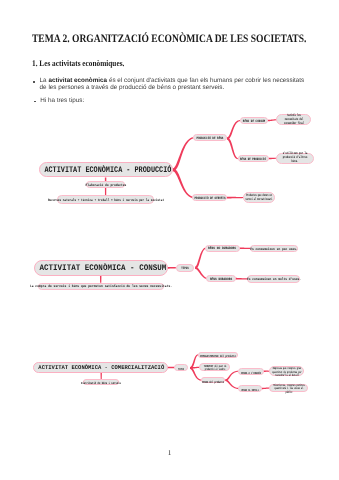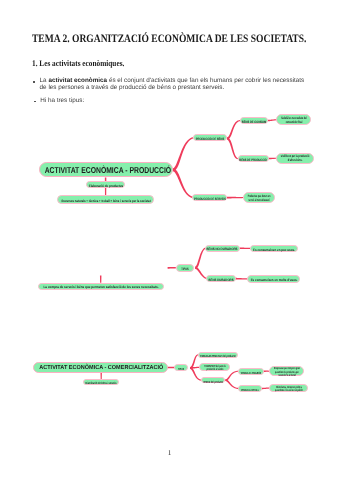--- a/index.html
+++ b/index.html
@@ -20,23 +20,23 @@
     font-size:6.33px;color:#3a3a3a;line-height:6.9px;}
   .bullet .dot{position:absolute;left:-6.2px;top:3.1px;width:1.5px;height:1.5px;background:#555;}
   .bullet b{font-weight:700;color:#1f1f1f;}
 
   .pageno{position:absolute;left:0;top:447.5px;width:339px;text-align:center;
     font-family:"Liberation Serif",serif;font-size:7.4px;color:#333;}
 
   
   .mm{position:absolute;left:0;top:0;width:339px;height:480px;}
   .node{position:absolute;box-sizing:border-box;
-    border-radius:99px;background:#86efac;display:flex;align-items:center;
+    border-radius:99px;background:#e5e5e5;display:flex;align-items:center;
     justify-content:center;text-align:center;color:#1c1c1c;position:absolute;
-    border:1.4px solid #fbbccb;font-family:Liberation Sans, sans-serif;}
+    border:1.4px solid #fbbccb;font-family:Liberation Mono, monospace;}
   .node .lbl{display:block;line-height:1.14;font-weight:700;}
   .node.root{border-width:1.6px;border-color:#fbb0c2;font-weight:700;}
   svg.links{position:absolute;left:0;top:0;width:339px;height:480px;overflow:visible;
     pointer-events:none;}
 </style>
 </head>
 <body>
 
 <div class="page">
 
@@ -95,20 +95,23 @@
         <span class="lbl" style="line-height: 3.9px; position: absolute; left: 50%; white-space: normal; display: inline-block; width: 49.3103px; transform-origin: 50% 50%; transform: translate(-50%, 0.737px) translateX(0px) scaleX(0.58);">Productes que donen un servei al mercat/usuari</span>
       </div>
       <svg class="links" viewBox="0 0 339 480">
         <path d="M167.60,268.65L167.88,268.65L168.16,268.64L168.45,268.64L168.75,268.63L169.05,268.63L169.35,268.63L169.65,268.62L169.96,268.62L170.27,268.62L170.59,268.61L170.91,268.61L171.23,268.60L171.55,268.60L171.87,268.60L172.20,268.59L172.53,268.59L172.85,268.58L173.18,268.58L173.51,268.58L173.84,268.57L174.17,268.57L174.50,268.57L174.82,268.56L175.15,268.56L175.48,268.55L175.80,268.55L175.80,267.05L175.48,267.05L175.15,267.04L174.82,267.04L174.50,267.03L174.17,267.03L173.84,267.03L173.51,267.02L173.18,267.02L172.85,267.02L172.53,267.01L172.20,267.01L171.87,267.00L171.55,267.00L171.23,267.00L170.91,266.99L170.59,266.99L170.27,266.98L169.96,266.98L169.65,266.98L169.35,266.97L169.05,266.97L168.75,266.97L168.45,266.96L168.16,266.96L167.88,266.95L167.60,266.95Z" fill="#ef3b5b" stroke="none"></path>
         <path d="M195.28,268.90L196.06,268.69L196.71,268.29L197.24,267.77L197.68,267.16L198.07,266.47L198.42,265.72L198.74,264.89L199.05,264.01L199.35,263.08L199.63,262.10L199.91,261.09L200.20,260.05L200.48,259.00L200.77,257.94L201.06,256.89L201.37,255.86L201.69,254.85L202.03,253.88L202.38,252.96L202.75,252.11L203.15,251.32L203.56,250.62L203.99,250.02L204.45,249.51L204.92,249.12L205.42,248.83L204.98,247.77L204.27,248.12L203.62,248.60L203.02,249.19L202.48,249.88L201.97,250.65L201.50,251.49L201.06,252.40L200.65,253.35L200.26,254.35L199.89,255.37L199.54,256.42L199.20,257.47L198.87,258.53L198.55,259.57L198.23,260.59L197.91,261.57L197.60,262.51L197.28,263.38L196.96,264.19L196.64,264.91L196.31,265.52L195.99,266.02L195.69,266.39L195.42,266.61L195.24,266.69L195.12,266.70Z" fill="#ef3b5b" stroke="none"></path>
         <path d="M195.09,268.89L195.38,268.93L195.68,269.00L195.98,269.13L196.30,269.32L196.63,269.56L196.97,269.85L197.32,270.20L197.67,270.59L198.03,271.02L198.39,271.49L198.77,271.98L199.14,272.50L199.53,273.03L199.93,273.58L200.34,274.13L200.77,274.69L201.22,275.24L201.68,275.78L202.17,276.31L202.68,276.82L203.22,277.30L203.79,277.76L204.39,278.17L205.03,278.55L205.70,278.87L206.40,279.14L206.80,278.06L206.20,277.79L205.64,277.48L205.11,277.12L204.60,276.73L204.12,276.30L203.67,275.84L203.23,275.35L202.81,274.84L202.41,274.31L202.02,273.77L201.64,273.21L201.28,272.65L200.92,272.09L200.56,271.53L200.21,270.98L199.86,270.44L199.50,269.92L199.14,269.42L198.76,268.93L198.36,268.48L197.95,268.06L197.50,267.67L197.02,267.33L196.49,267.05L195.92,266.83L195.31,266.71Z" fill="#ef3b5b" stroke="none"></path>
         <path d="M239.80,249.10L240.17,249.09L240.54,249.09L240.91,249.08L241.29,249.08L241.67,249.07L242.05,249.07L242.44,249.06L242.82,249.06L243.21,249.06L243.60,249.06L243.99,249.05L244.38,249.05L244.78,249.05L245.17,249.05L245.57,249.05L245.97,249.04L246.37,249.04L246.77,249.04L247.17,249.04L247.57,249.03L247.98,249.03L248.38,249.02L248.79,249.02L249.19,249.01L249.59,249.01L250.00,249.00L250.00,247.80L249.60,247.79L249.19,247.78L248.79,247.77L248.39,247.76L247.99,247.75L247.59,247.74L247.19,247.73L246.79,247.72L246.39,247.70L245.99,247.69L245.59,247.68L245.19,247.66L244.80,247.65L244.40,247.64L244.01,247.62L243.62,247.61L243.23,247.60L242.84,247.58L242.45,247.57L242.07,247.56L241.68,247.55L241.30,247.54L240.92,247.53L240.55,247.52L240.17,247.51L239.80,247.50Z" fill="#ef3b5b" stroke="none"></path>
         <path d="M235.38,279.40L235.80,279.40L236.22,279.41L236.66,279.41L237.10,279.42L237.54,279.43L237.99,279.44L238.45,279.44L238.91,279.45L239.38,279.46L239.85,279.47L240.33,279.48L240.81,279.49L241.29,279.50L241.77,279.51L242.26,279.52L242.74,279.53L243.23,279.54L243.72,279.55L244.21,279.55L244.69,279.56L245.18,279.57L245.67,279.58L246.15,279.58L246.63,279.59L247.11,279.60L247.59,279.60L247.61,278.40L247.14,278.38L246.66,278.36L246.18,278.34L245.70,278.32L245.22,278.29L244.73,278.27L244.25,278.25L243.76,278.22L243.28,278.20L242.79,278.18L242.30,278.15L241.82,278.13L241.34,278.10L240.86,278.08L240.38,278.05L239.91,278.03L239.43,278.00L238.97,277.98L238.50,277.95L238.05,277.93L237.59,277.91L237.15,277.88L236.70,277.86L236.27,277.84L235.84,277.82L235.42,277.80Z" fill="#ef3b5b" stroke="none"></path>
         <path d="M99.95,275.40L99.96,275.68L99.96,275.96L99.97,276.23L99.97,276.51L99.98,276.79L99.98,277.08L99.99,277.36L100.00,277.64L100.00,277.92L100.01,278.20L100.01,278.48L100.02,278.77L100.03,279.05L100.03,279.33L100.04,279.62L100.04,279.90L100.05,280.18L100.05,280.46L100.06,280.74L100.07,281.02L100.07,281.31L100.08,281.59L100.08,281.87L100.09,282.14L100.09,282.42L100.10,282.70L101.30,282.70L101.31,282.42L101.31,282.14L101.32,281.87L101.32,281.59L101.33,281.31L101.33,281.02L101.34,280.74L101.35,280.46L101.35,280.18L101.36,279.90L101.36,279.62L101.37,279.33L101.38,279.05L101.38,278.77L101.39,278.48L101.39,278.20L101.40,277.92L101.40,277.64L101.41,277.36L101.42,277.08L101.42,276.79L101.43,276.51L101.43,276.23L101.44,275.96L101.44,275.68L101.45,275.40Z" fill="#ef3b5b" stroke="none"></path>
       </svg>
+      <div class="node root" style="left: 33.7px; top: 260.1px; width: 134.2px; height: 15.5px; font-size: 8.55px;">
+        <span class="lbl" style="white-space: nowrap; position: absolute; left: 50%; display: inline-block; transform-origin: 50% 50%; transform: translate(-50%, 1.4px) translateX(1.9px) scaleX(0.883572);">ACTIVITAT ECONÒMICA - CONSUM</span>
+      </div>
       <div class="node" style="left: 38px; top: 282.5px; width: 125.6px; height: 7.8px; font-size: 3.35px;">
         <span class="lbl" style="white-space: nowrap; position: absolute; left: 50%; display: inline-block; transform-origin: 50% 50%; transform: translate(-50%, 1.675px) translateX(0px) scaleX(0.90853);">La compra de serveis i béns que permeten satisfacció de les seves necessitats.</span>
       </div>
       <div class="node" style="left: 175.5px; top: 263.7px; width: 18.8px; height: 8.1px; font-size: 3.4px;">
         <span class="lbl" style="white-space: nowrap; position: absolute; left: 50%; display: inline-block; transform-origin: 50% 50%; transform: translate(-50%, 1.7px) translateX(0px) scaleX(0.73);">TIPUS</span>
       </div>
       <div class="node" style="left: 204.9px; top: 245px; width: 35.1px; height: 6.8px; font-size: 3.4px;">
         <span class="lbl" style="white-space: nowrap; position: absolute; left: 50%; display: inline-block; transform-origin: 50% 50%; transform: translate(-50%, 1.7px) translateX(0px) scaleX(0.861485);">BÉNS NO DURADORS</span>
       </div>
       <div class="node" style="left: 250px; top: 244.8px; width: 48px; height: 7.4px; font-size: 3.35px;">

